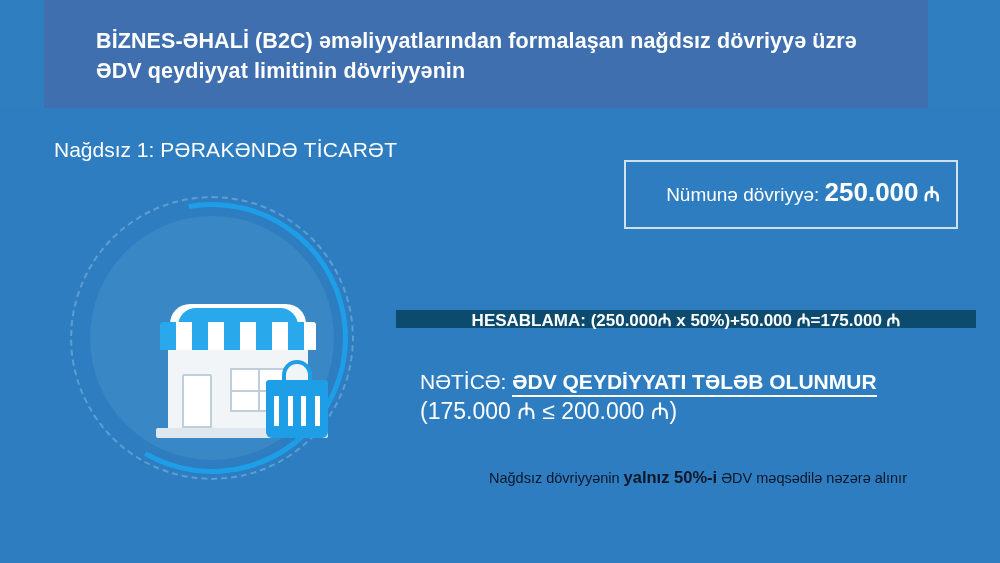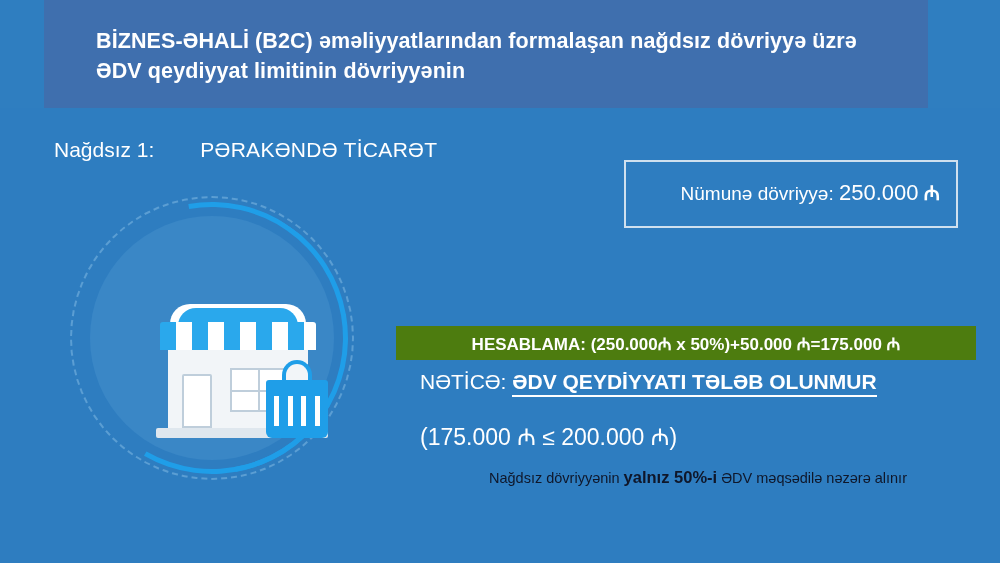--- a/index.html
+++ b/index.html
@@ -58,21 +58,20 @@
     left: 54px;
     top: 136px;
     color: #ffffff;
     font-size: 21px;
     line-height: 28px;
     white-space: nowrap;
   }
   .subtitle .sub-strong {
     font-weight: normal;
     letter-spacing: 0.3px;
-    margin-left: 40px;
   }
   
   .illo {
     position: absolute;
     left: 60px;
     top: 188px;
     width: 320px;
     height: 300px;
   }
   .ring-outer {
@@ -255,35 +254,35 @@
     box-sizing: border-box;
     text-align: right;
   }
   .fig-row {
     color: #ffffff;
     font-size: 19px;
     line-height: 33px;
     white-space: nowrap;
   }
   .fig-row .val {
-    font-weight: normal;
-    font-size: 22px;
+    font-weight: bold;
+    font-size: 26px;
   }
   .manat {
     font-weight: bold;
     font-size: 20px;
   }
   
   .calc-bar {
     position: absolute;
     left: 396px;
-    top: 326px;
+    top: 310px;
     width: 580px;
-    height: 34px;
-    background: #4d7c0f;
+    height: 18px;
+    background: #0c4a6e;
     display: flex;
     align-items: center;
     justify-content: center;
   }
   .calc-text {
     color: #ffffff;
     font-size: 17px;
     font-weight: bold;
     white-space: nowrap;
   }
@@ -300,21 +299,21 @@
     white-space: nowrap;
   }
   .result-line1 .res-strong {
     font-weight: bold;
     border-bottom: 2px solid #ffffff;
     padding-bottom: 2px;
   }
   .result-line2 {
     color: #ffffff;
     font-size: 23px;
-    margin-top: 26px;
+    margin-top: 0;
     white-space: nowrap;
   }
   
   .footnote {
     position: absolute;
     left: 420px;
     top: 468px;
     width: 556px;
     text-align: center;
     color: #0f172a;

